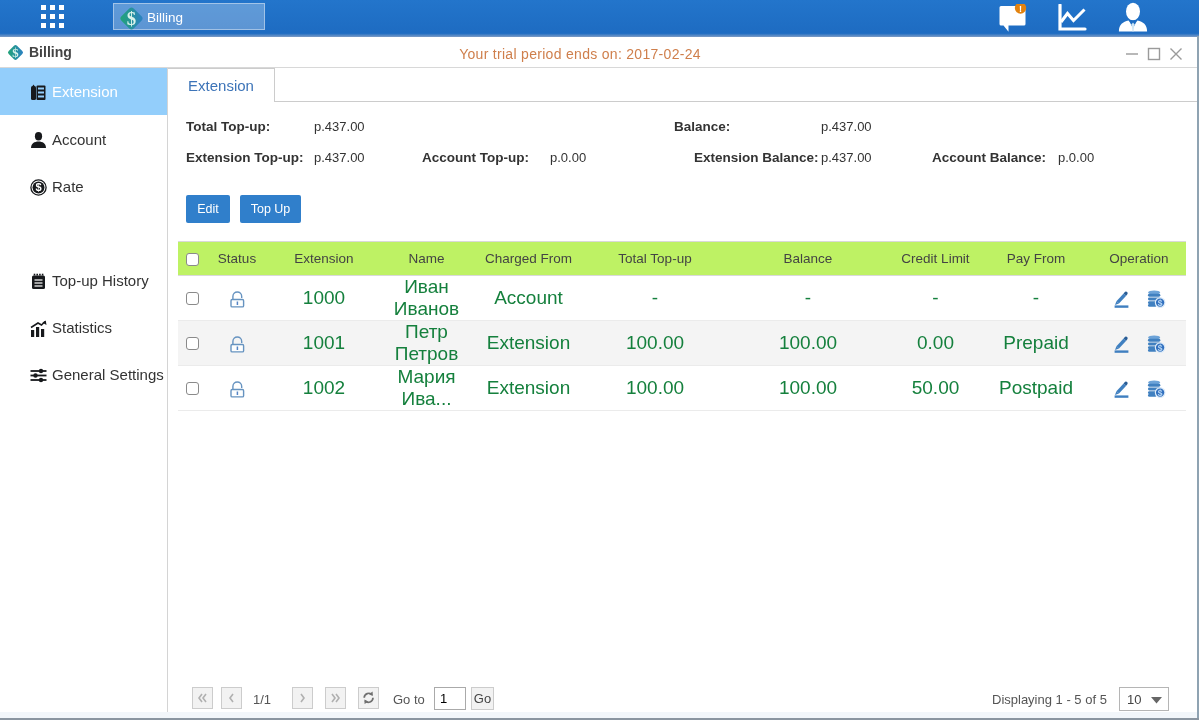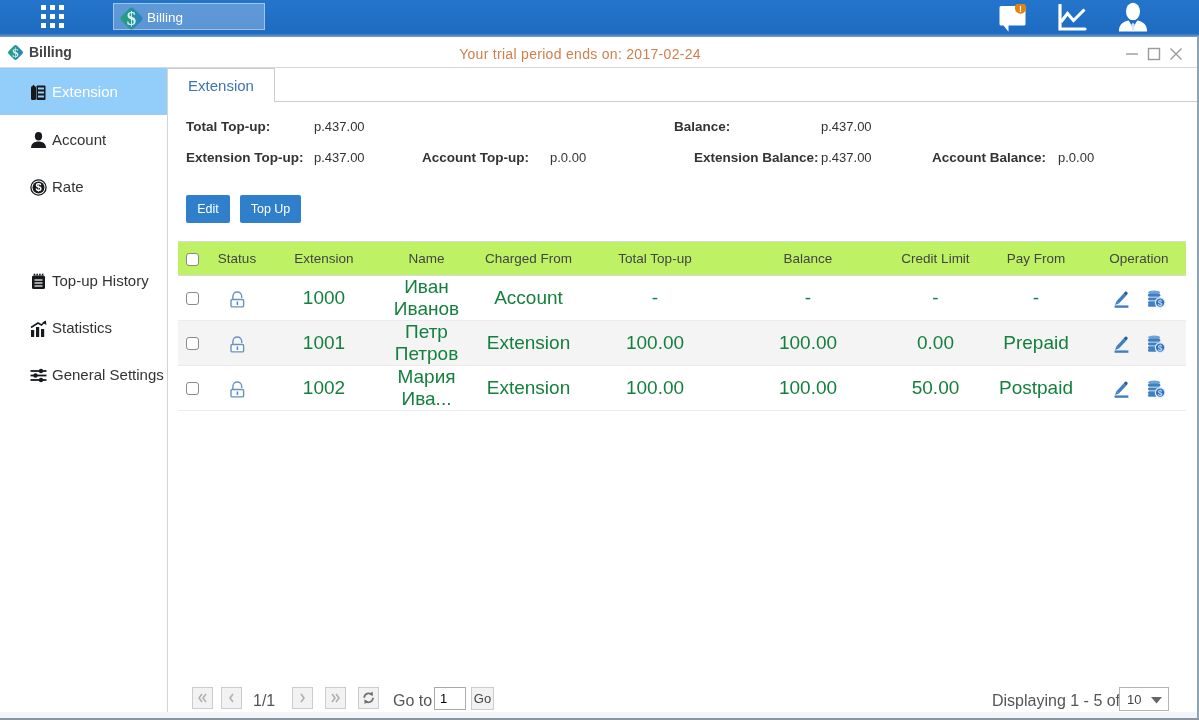--- a/index.html
+++ b/index.html
@@ -53,21 +53,21 @@
   border-top:1px solid #d9d9d9; border-bottom:1px solid #d9d9d9; background:#bef264; }
 td { height:35px; font-size:19px; color:#15803d; text-align:center;
   border-bottom:1px solid #ebebeb; }
 tr.alt td { background:#f4f4f4; }
 .cb { display:inline-block; width:13px; height:13px; border:1px solid #8a8a8a;
   border-radius:3px; background:#fff; vertical-align:middle; }
 
 
 .pgbtn { position:absolute; top:687px; width:21px; height:22px; background:#f2f2f2;
   border:1px solid #ccc; text-align:center; }
-.pgtxt { position:absolute; font-size:16px; color:#555; white-space:nowrap; }
+.pgtxt { position:absolute; font-size:13px; color:#555; white-space:nowrap; }
 .goinput { position:absolute; left:434px; top:687px; width:32px; height:23px;
   border:1px solid #aaa; font-size:13px; font-family:"Liberation Sans",sans-serif; padding-left:5px; }
 .gobtn { position:absolute; left:471px; top:687px; width:23px; height:23px; background:#f2f2f2;
   border:1px solid #ccc; font-size:13px; color:#444; text-align:center; line-height:21px; }
 .dropdown { position:absolute; left:1119px; top:687px; width:50px; height:24px; background:#fff;
   border:1px solid #b5b5b5; font-size:13px; color:#444; }
 
 .botstrip1 { position:absolute; left:0; top:712px; width:1199px; height:6px; background:#f2f6fa; }
 .botstrip2 { position:absolute; left:0; top:718px; width:1199px; height:2px; background:#8a95a0; }
 .rightedge { position:absolute; left:1197px; top:36px; width:2px; height:682px; background:#8fa3b2; }

